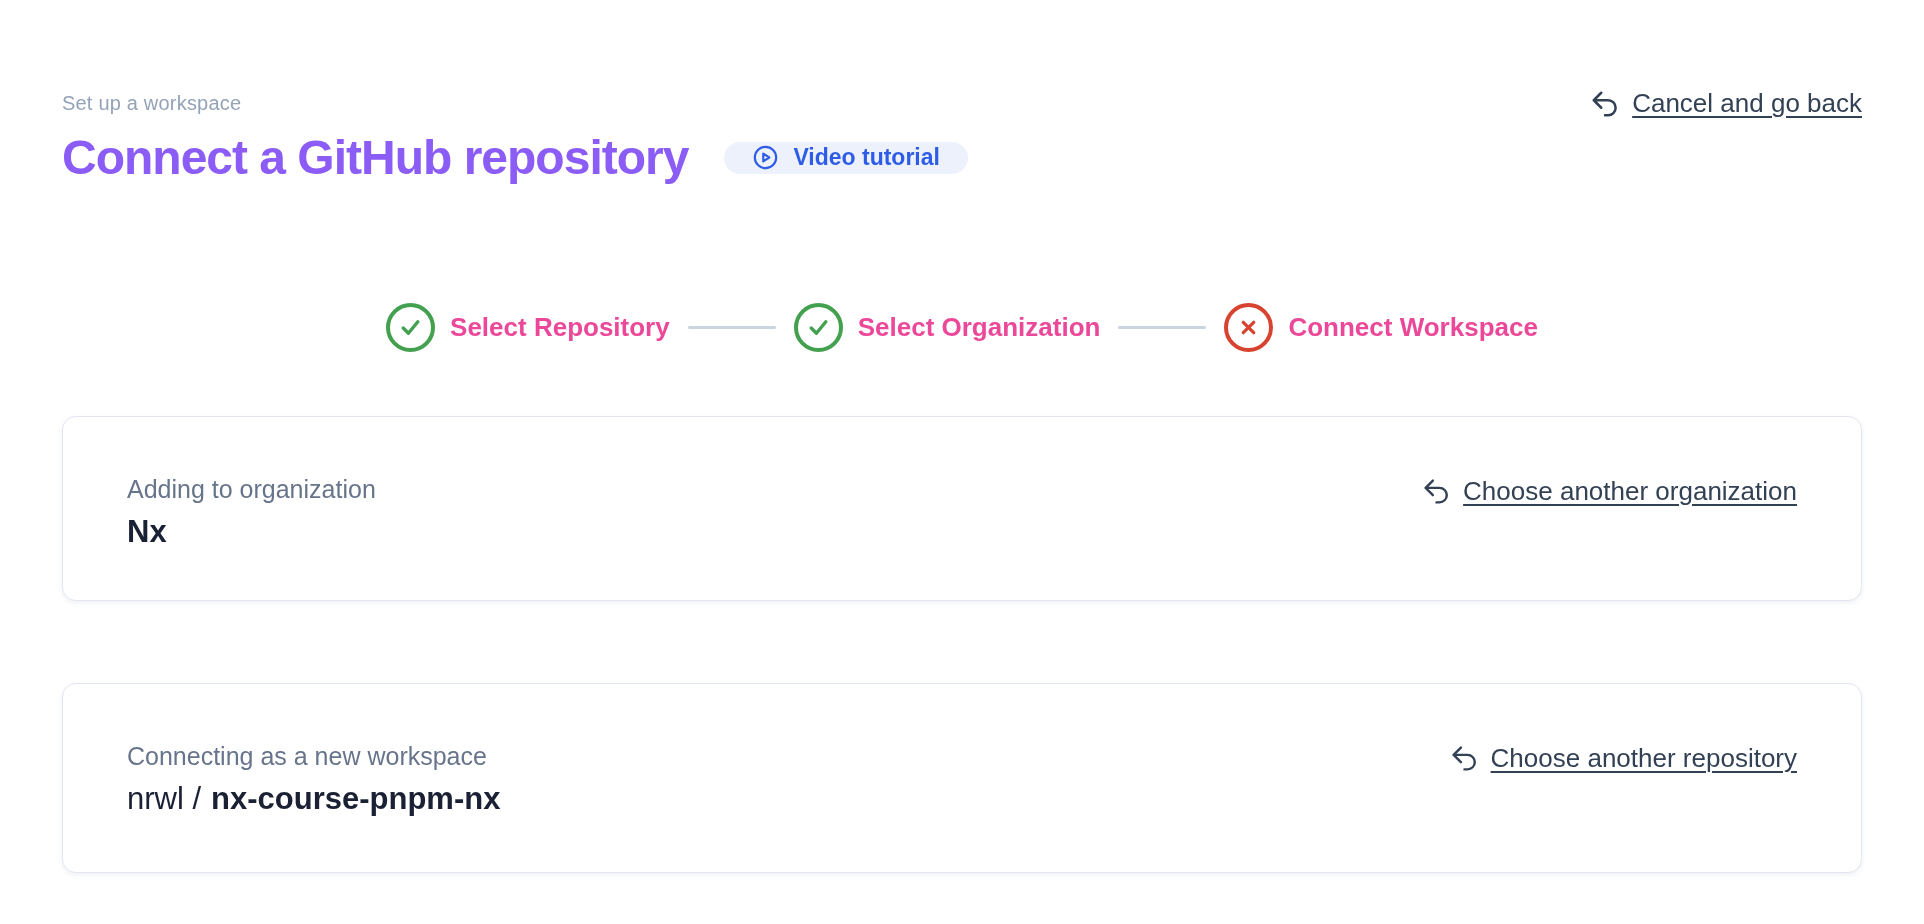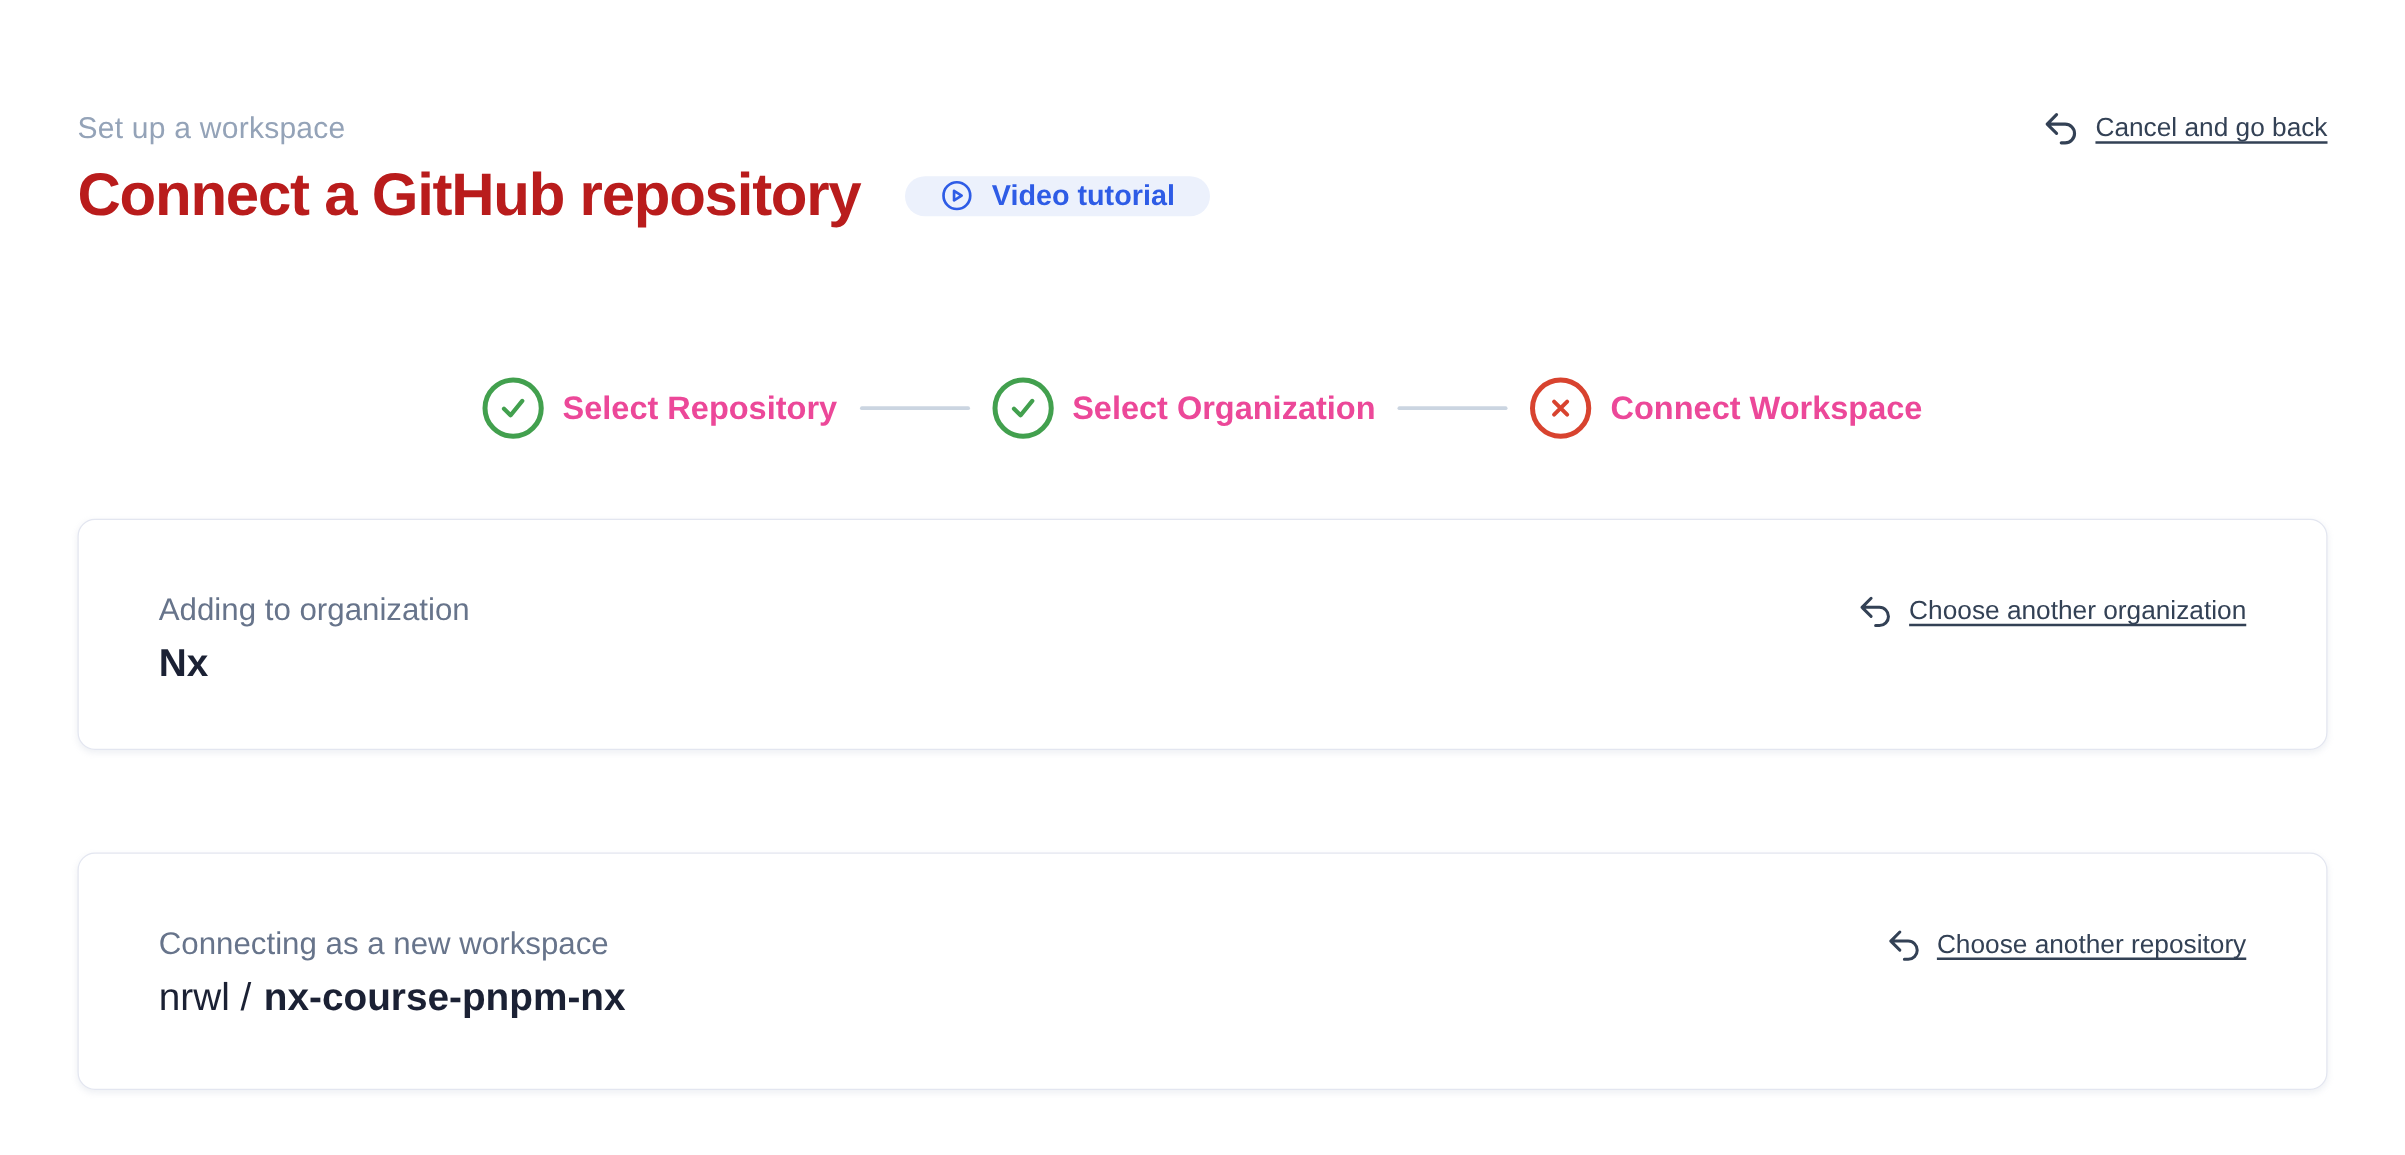--- a/index.html
+++ b/index.html
@@ -9,36 +9,36 @@
     font-family: "Liberation Sans", "DejaVu Sans", sans-serif;
     color: #151929;
   }
   .page { width: 100%; height: 100%; padding: 0 62px; }
 
   
   .eyebrow-row {
     padding-top: 88px;
     display: flex; justify-content: space-between; align-items: center;
   }
-  .eyebrow { font-size: 24px; color: #94a3b8; letter-spacing: 0.2px; }
+  .eyebrow { font-size: 20px; color: #94a3b8; letter-spacing: 0.2px; }
   .link {
     display: inline-flex; align-items: center; gap: 12px;
-    font-size: 21px; color: #334155; text-decoration: none; cursor: pointer;
+    font-size: 26px; color: #334155; text-decoration: none; cursor: pointer;
   }
   .link .link-text {
     text-decoration: underline;
     text-decoration-thickness: 2px;
     text-underline-offset: 4px;
   }
   .link svg { flex: 0 0 auto; }
 
   .title-row { display: flex; align-items: center; gap: 36px; margin-top: 10px; }
   h1 {
     margin: 0; font-size: 48px; line-height: 1.2; font-weight: 800;
-    letter-spacing: -1px; color: #b91c1c;
+    letter-spacing: -1px; color: #8b5cf6;
   }
   .video-pill {
     display: inline-flex; align-items: center; gap: 14px;
     background: #ecf1fc; color: #2e5ce6; border: none; cursor: pointer;
     border-radius: 999px; padding: 0 28px; height: 32px;
     font-family: inherit; font-size: 23px; font-weight: 700;
   }
 
   
   .stepper {

